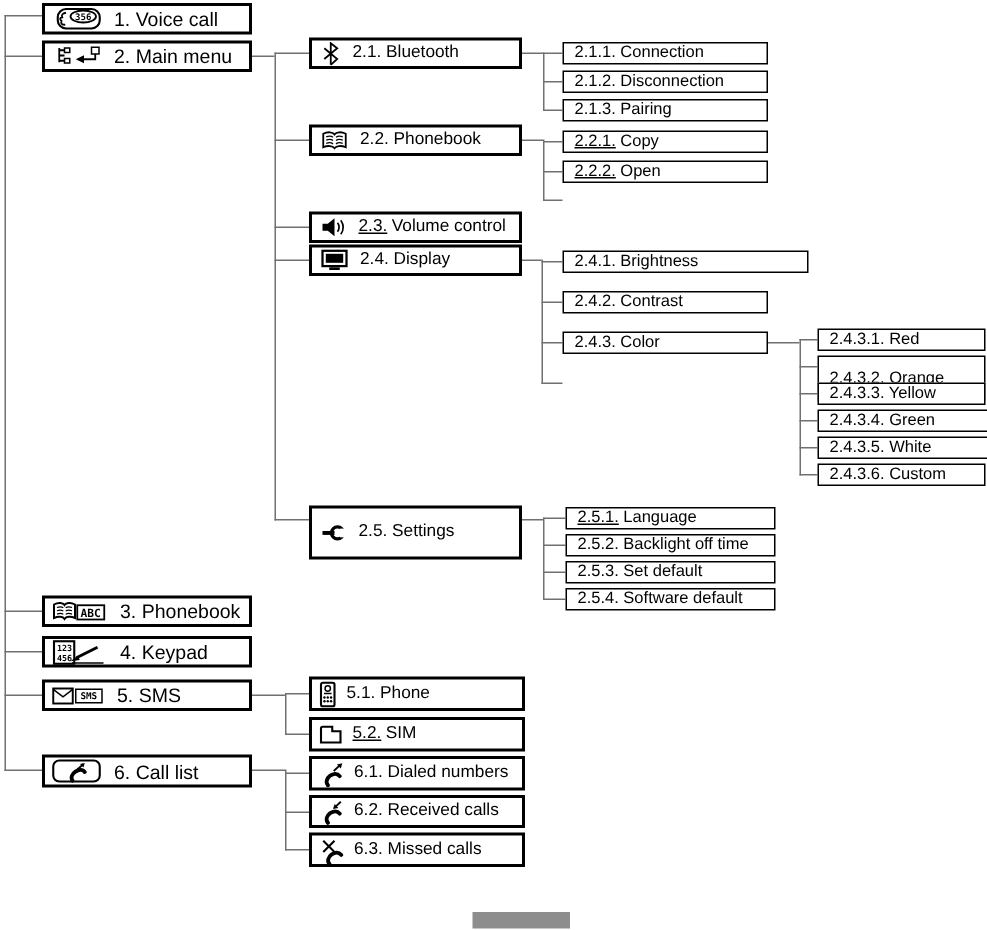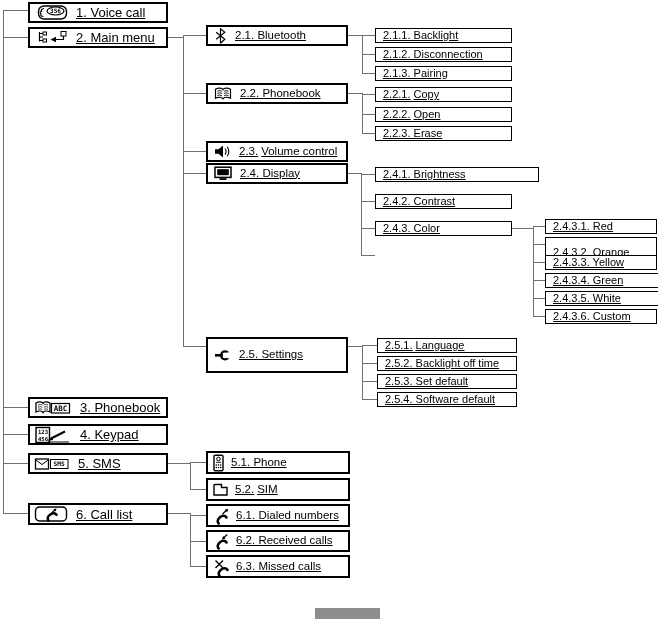--- a/index.html
+++ b/index.html
@@ -1,19 +1,19 @@
 <!DOCTYPE html>
 <html><head>
 <meta charset="utf-8">
 <style>
   html,body{margin:0;padding:0;background:#fff;}
   #stage{position:relative;width:658px;height:620px;background:#fff;overflow:hidden;
          font-family:"Liberation Sans", sans-serif;color:#000;}
   .box{position:absolute;box-sizing:border-box;background:#fff;border:2px solid #000;
-       display:flex;align-items:center;white-space:nowrap;text-decoration:underline;}
+       display:flex;align-items:center;white-space:nowrap;}
   .b-lg{font-size:13px;}
   .b-md{font-size:11.5px;}
   .b-sm{border-width:1px;font-size:11px;padding-left:7px;}
   .ic{display:inline-flex;align-items:center;justify-content:center;flex:none;}
   .ic-l1{margin:0 8px 0 4px;}
   .ic-l2{margin:0 8px 0 6px;}
   .ic-l3{margin:0 6px 0 4px;}
   .lb{line-height:1;}
   .lb2{margin-left:3px;}
   .ul{text-decoration:underline;}
@@ -215,39 +215,36 @@
       <svg width="17" height="15" viewBox="0 0 17 15">
         <rect class="fl" x="1" y="6" width="8" height="2.6"></rect>
         <circle class="sk" cx="11" cy="7.3" r="4" style="stroke-width:2.2"></circle>
         <rect class="wh" x="12.6" y="4.4" width="4.4" height="5.8"></rect>
       </svg>
     </span>
     <span class="lb">2.5. Settings</span>
   </div>
 
   <div class="box b-sm" style="left:375px;top:28px;width:137px;height:15px">
-    <span class="lb">2.1.1. Backlight</span>
+    <span class="lb">2.1.1. Connection</span>
   </div>
   <div class="box b-sm" style="left:375px;top:47px;width:137px;height:15px">
     <span class="lb">2.1.2. Disconnection</span>
   </div>
   <div class="box b-sm" style="left:375px;top:66px;width:137px;height:15px">
     <span class="lb">2.1.3. Pairing</span>
   </div>
 
   <div class="box b-sm" style="left:375px;top:87px;width:137px;height:15px">
     <span class="lb ul">2.2.1.</span>
     <span class="lb lb2">Copy</span>
   </div>
   <div class="box b-sm" style="left:375px;top:107px;width:137px;height:15px">
     <span class="lb ul">2.2.2.</span>
     <span class="lb lb2">Open</span>
-  </div>
-  <div class="box b-sm" style="left:375px;top:126px;width:137px;height:15px">
-    <span class="lb">2.2.3. Erase</span>
   </div>
 
   <div class="box b-sm" style="left:375px;top:167px;width:164px;height:15px">
     <span class="lb">2.4.1. Brightness</span>
   </div>
   <div class="box b-sm" style="left:375px;top:194px;width:137px;height:15px">
     <span class="lb">2.4.2. Contrast</span>
   </div>
   <div class="box b-sm" style="left:375px;top:221px;width:137px;height:15px">
     <span class="lb">2.4.3. Color</span>

